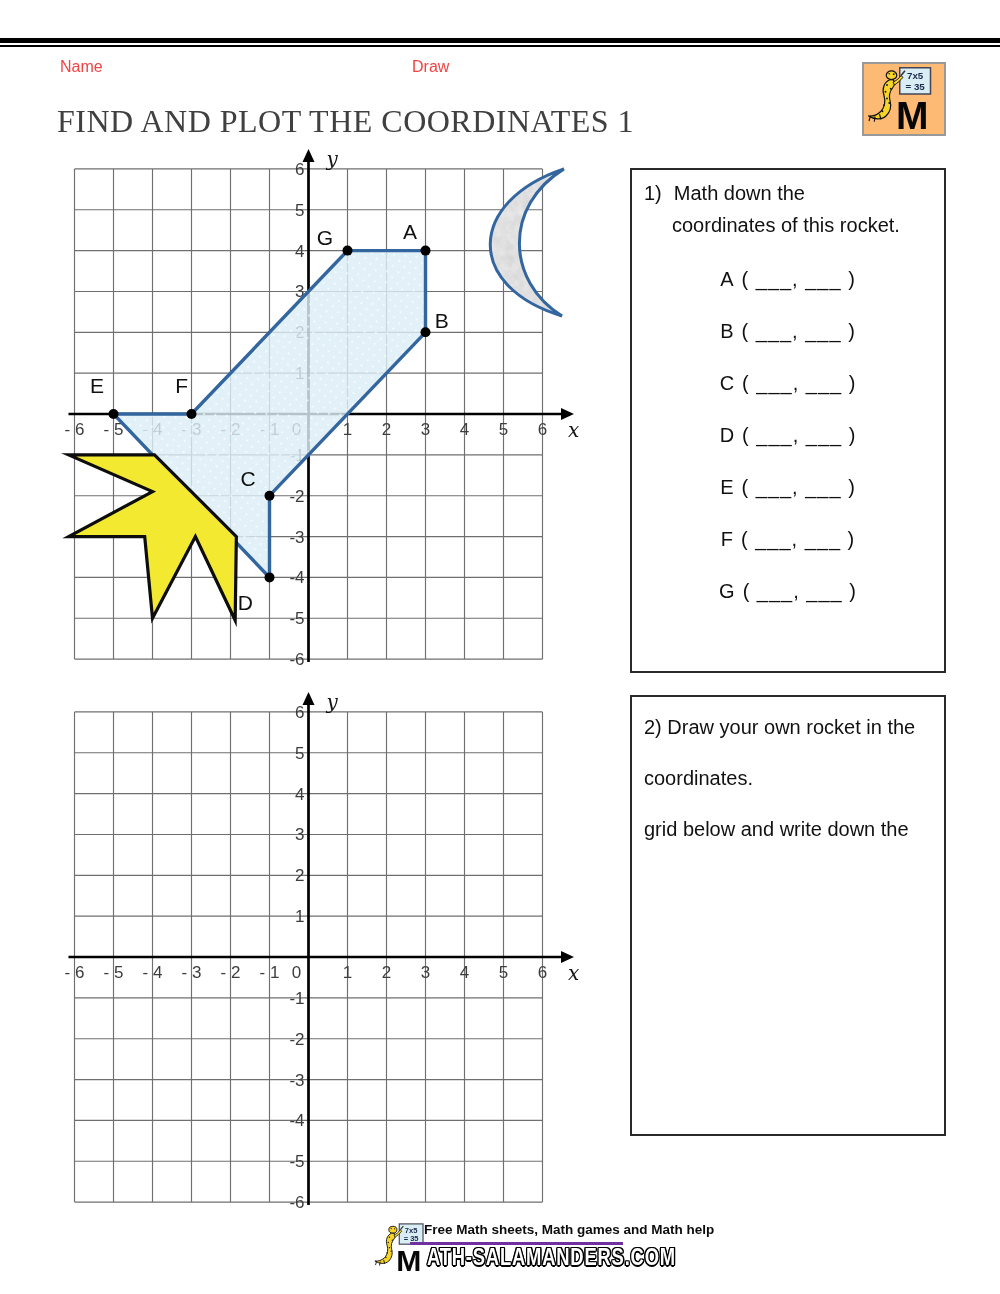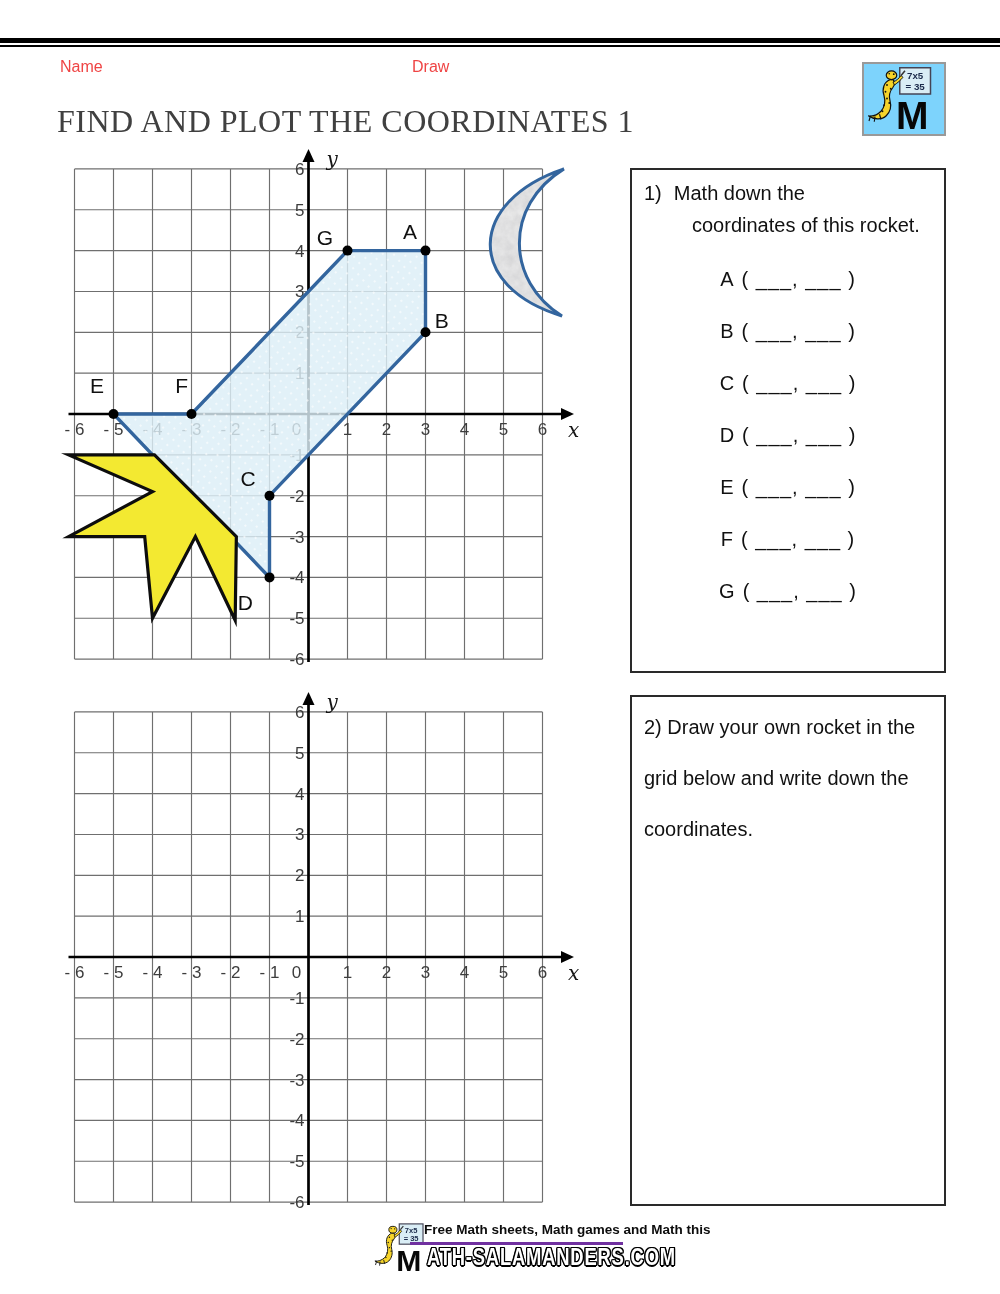--- a/index.html
+++ b/index.html
@@ -6,29 +6,29 @@
   body{width:1000px;height:1294px;position:relative;background:#ffffff;
        font-family:"Liberation Sans",sans-serif;color:#111;overflow:hidden}
   .abs{position:absolute}
   .topbar{left:0;top:38px;width:1000px;height:5px;background:#000}
   .topbar2{left:0;top:45px;width:1000px;height:2px;background:#000}
   .meta-label{font-size:16px;font-weight:400;color:#ef4444}
   #name-label{left:60px;top:58px}
   #date-label{left:412px;top:58px}
   .page-title{left:57px;top:103px;font-family:"Liberation Serif",serif;
               font-size:32px;color:#404040;letter-spacing:.5px;white-space:nowrap}
-  .logo-box{left:862px;top:62px;width:80px;height:70px;border:2px solid #999;background:#7dd3fc}
+  .logo-box{left:862px;top:62px;width:80px;height:70px;border:2px solid #999;background:#fdba74}
   .grid-svg{position:absolute;left:60px;width:540px;height:532px}
   #grid1{top:146px}
   #grid2{top:689px}
   .qbox{position:absolute;left:630px;width:316px;background:#fff;border:2px solid #2a2a2a;box-sizing:border-box}
   #q1-box{top:168px;height:505px}
-  #q2-box{top:695px;height:511px}
+  #q2-box{top:695px;height:441px}
   .q1-line1{margin:12px 0 0 12px;font-size:20px;display:flex;gap:12px}
-  .q1-line2{margin:9px 0 0 60px;font-size:20px}
+  .q1-line2{margin:9px 0 0 40px;font-size:20px}
   .q1-answers{margin-top:16px}
   .ans-row{height:52px;display:flex;justify-content:center;align-items:center;gap:8px;font-size:20px}
   .ans-blanks{letter-spacing:1px;white-space:pre}
   .q2-text{margin:10px 12px 0 12px;font-size:20px;line-height:41px}
   .f-tagline{left:424px;top:1222px;font-size:13.5px;font-weight:700;color:#0c0c0c;white-space:nowrap}
   .f-rule{left:410px;top:1242px;width:213px;height:3px}
   .f-site{left:427px;top:1244px;font-size:23px;font-weight:700;letter-spacing:1px;color:#fff;
           white-space:nowrap;transform:scaleX(.8);transform-origin:left top;
           text-shadow:-1.4px -1.4px 0 #000,1.4px -1.4px 0 #000,-1.4px 1.4px 0 #000,
                       1.4px 1.4px 0 #000,0 -1.5px 0 #000,0 1.5px 0 #000,-1.5px 0 0 #000,1.5px 0 0 #000}
@@ -196,22 +196,22 @@
     </div>
     <div class="ans-row">
       <span>G</span>
       <span class="ans-blanks">( ___, ___ )</span>
     </div>
   </div>
 </div>
 
 <div class="qbox" id="q2-box">
   <div class="q2-text">2) Draw your own rocket in the</div>
+  <div class="q2-text">coordinates.</div>
   <div class="q2-text">grid below and write down the</div>
-  <div class="q2-text">coordinates.</div>
 </div>
 
 <svg id="grid2" class="grid-svg" viewBox="0 0 540 532">
     <line x1="14.5" y1="22.899999999999977" x2="14.5" y2="513.1" stroke="#6f6f6f" stroke-width="1.15"></line>
     <line x1="14.5" y1="513.1" x2="482.5" y2="513.1" stroke="#6f6f6f" stroke-width="1.15"></line>
     <line x1="53.5" y1="22.899999999999977" x2="53.5" y2="513.1" stroke="#6f6f6f" stroke-width="1.15"></line>
     <line x1="14.5" y1="472.25" x2="482.5" y2="472.25" stroke="#6f6f6f" stroke-width="1.15"></line>
     <line x1="92.5" y1="22.899999999999977" x2="92.5" y2="513.1" stroke="#6f6f6f" stroke-width="1.15"></line>
     <line x1="14.5" y1="431.4" x2="482.5" y2="431.4" stroke="#6f6f6f" stroke-width="1.15"></line>
     <line x1="131.5" y1="22.899999999999977" x2="131.5" y2="513.1" stroke="#6f6f6f" stroke-width="1.15"></line>
@@ -263,15 +263,15 @@
     <polygon points="514,268 501,262 501,274" fill="#000000"></polygon>
     <line x1="248.5" y1="516.1" x2="248.5" y2="15" stroke="#000000" stroke-width="2.7"></line>
     <polygon points="248.5,3 242.5,16 254.5,16" fill="#000000"></polygon>
     <text x="266.5" y="20" text-anchor="start" font-size="20" fill="#151515" font-family="&quot;DejaVu Serif&quot;,serif" font-style="italic">y</text>
     <text x="508" y="291" text-anchor="start" font-size="20" fill="#151515" font-family="&quot;DejaVu Serif&quot;,serif" font-style="italic">x</text>
   </svg>
 
 <svg class="f-logo" viewBox="0 0 100 88">
   <use href="#sala-logo"></use>
 </svg>
-<div class="abs f-tagline">Free Math sheets, Math games and Math this</div>
+<div class="abs f-tagline">Free Math sheets, Math games and Math help</div>
 <div class="abs f-rule" id="f-rule" style="background: rgb(112, 48, 160);"></div>
 <div class="abs f-site">ATH-SALAMANDERS.COM</div>
 
 </body></html>

